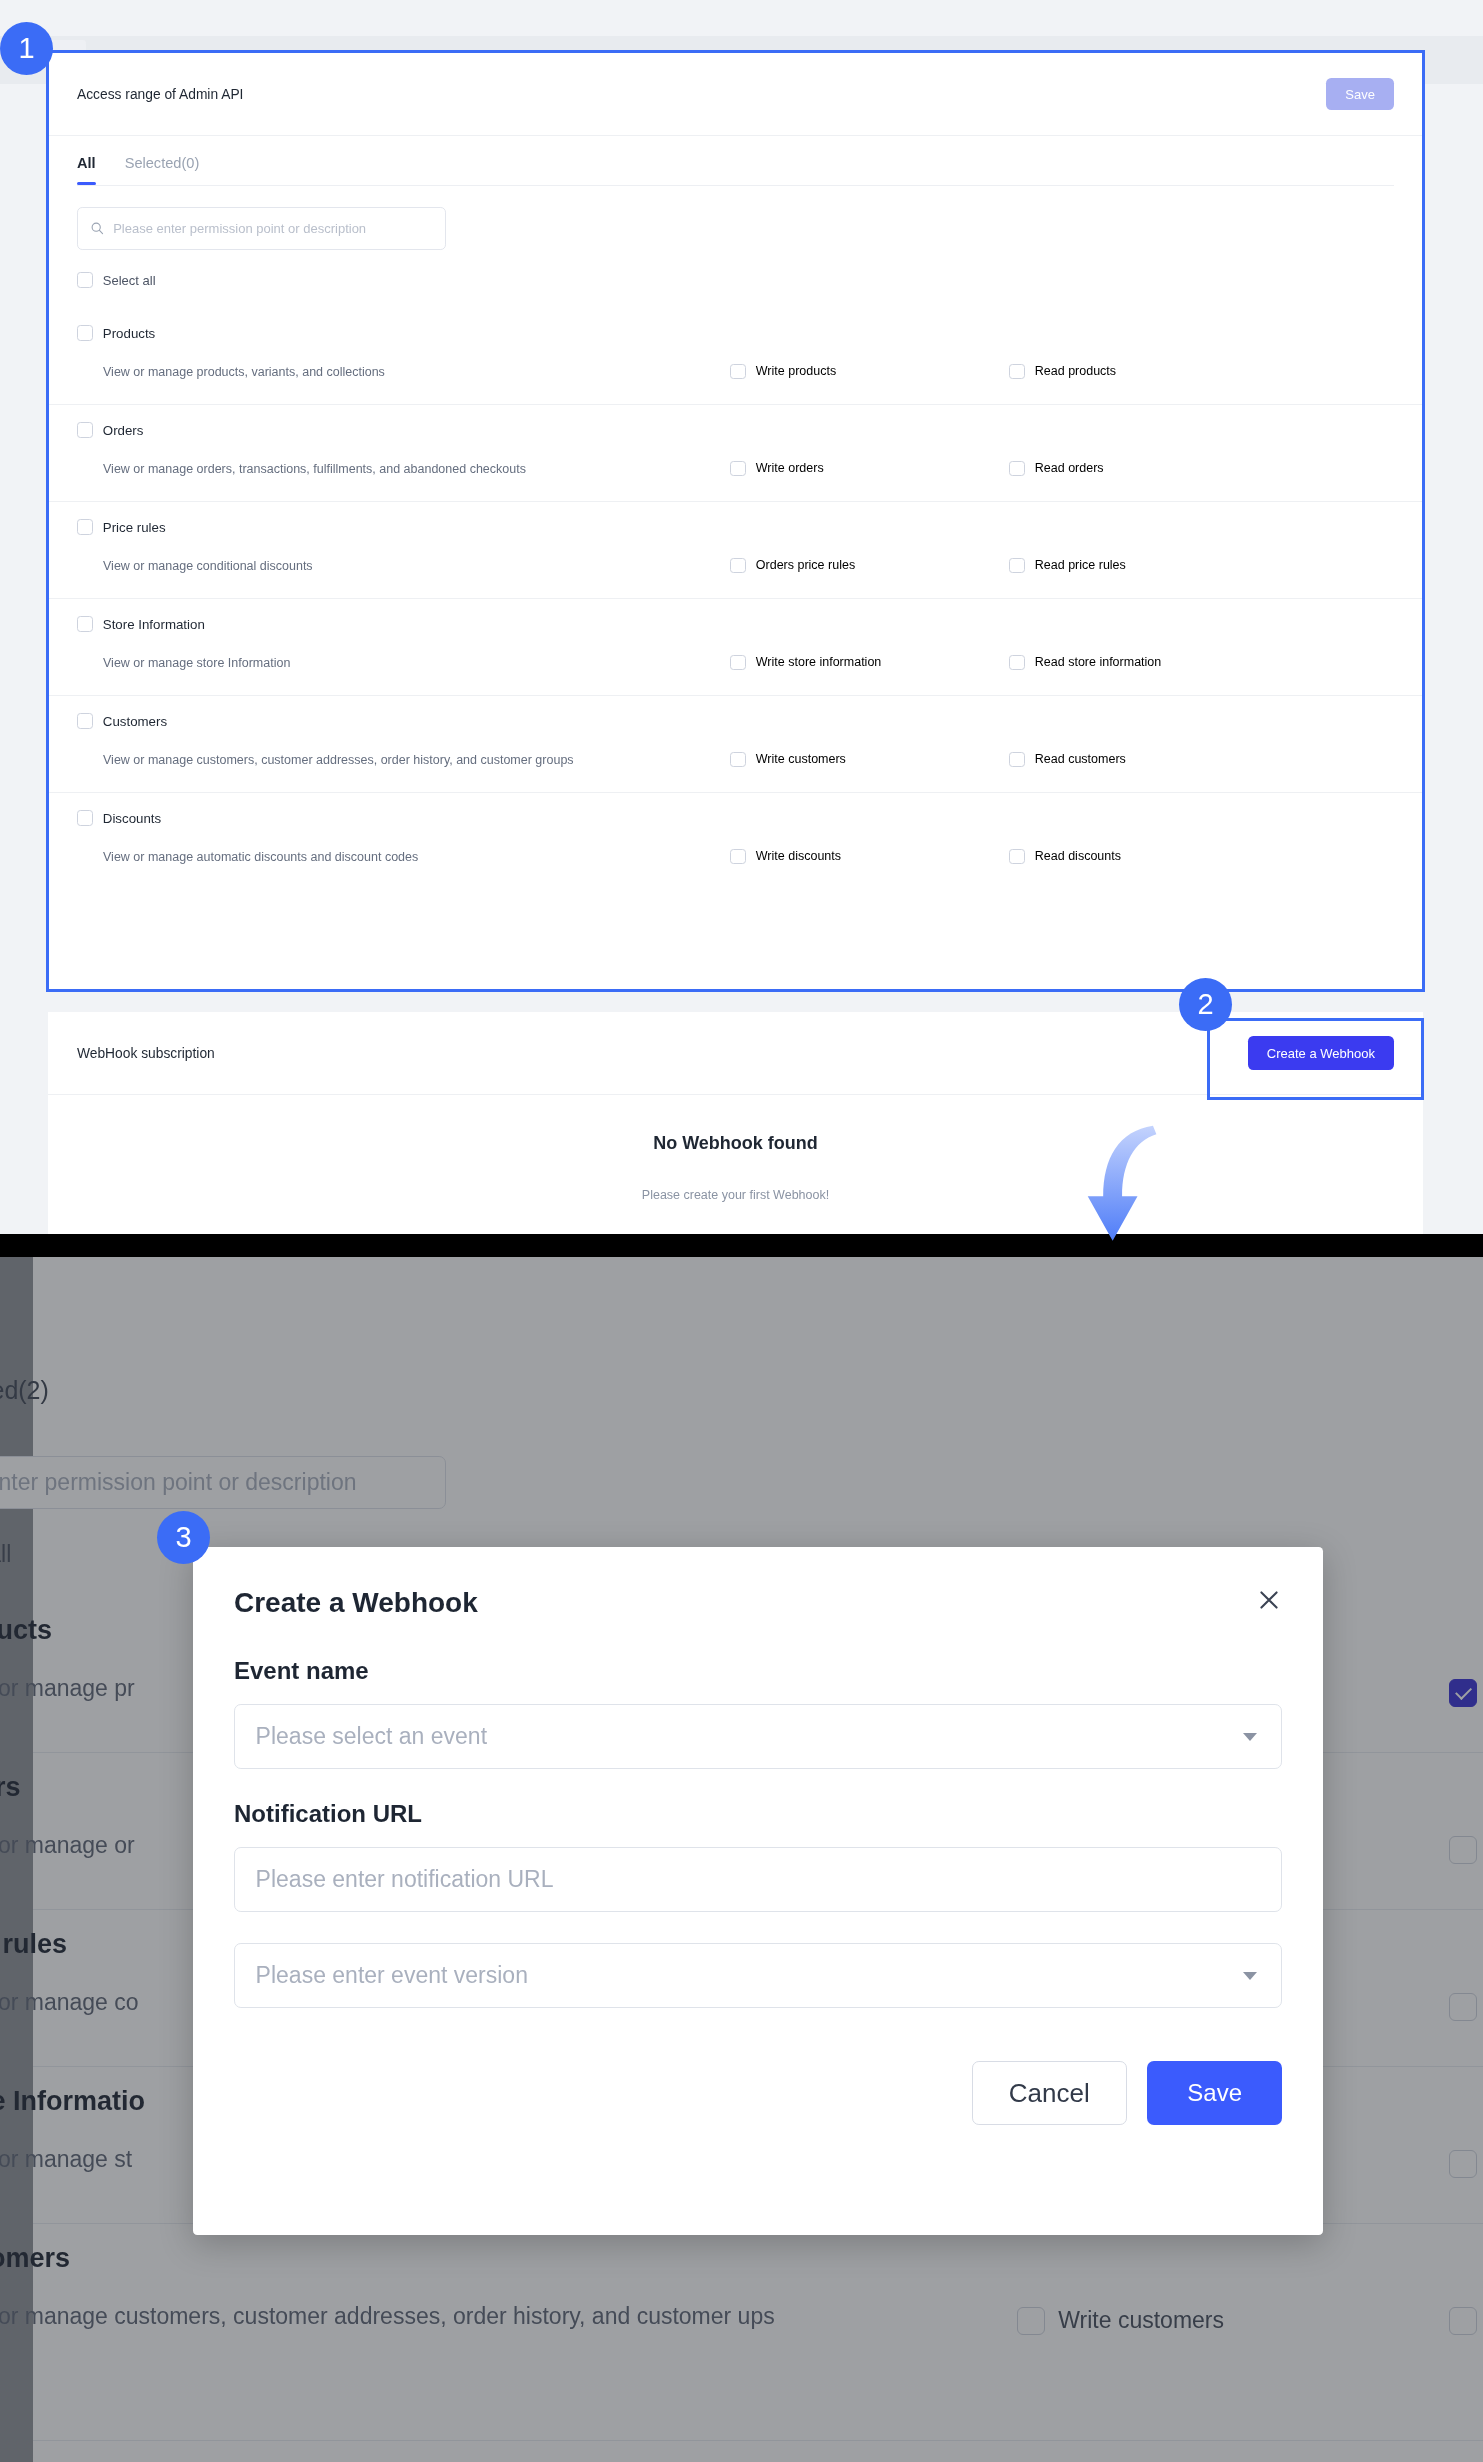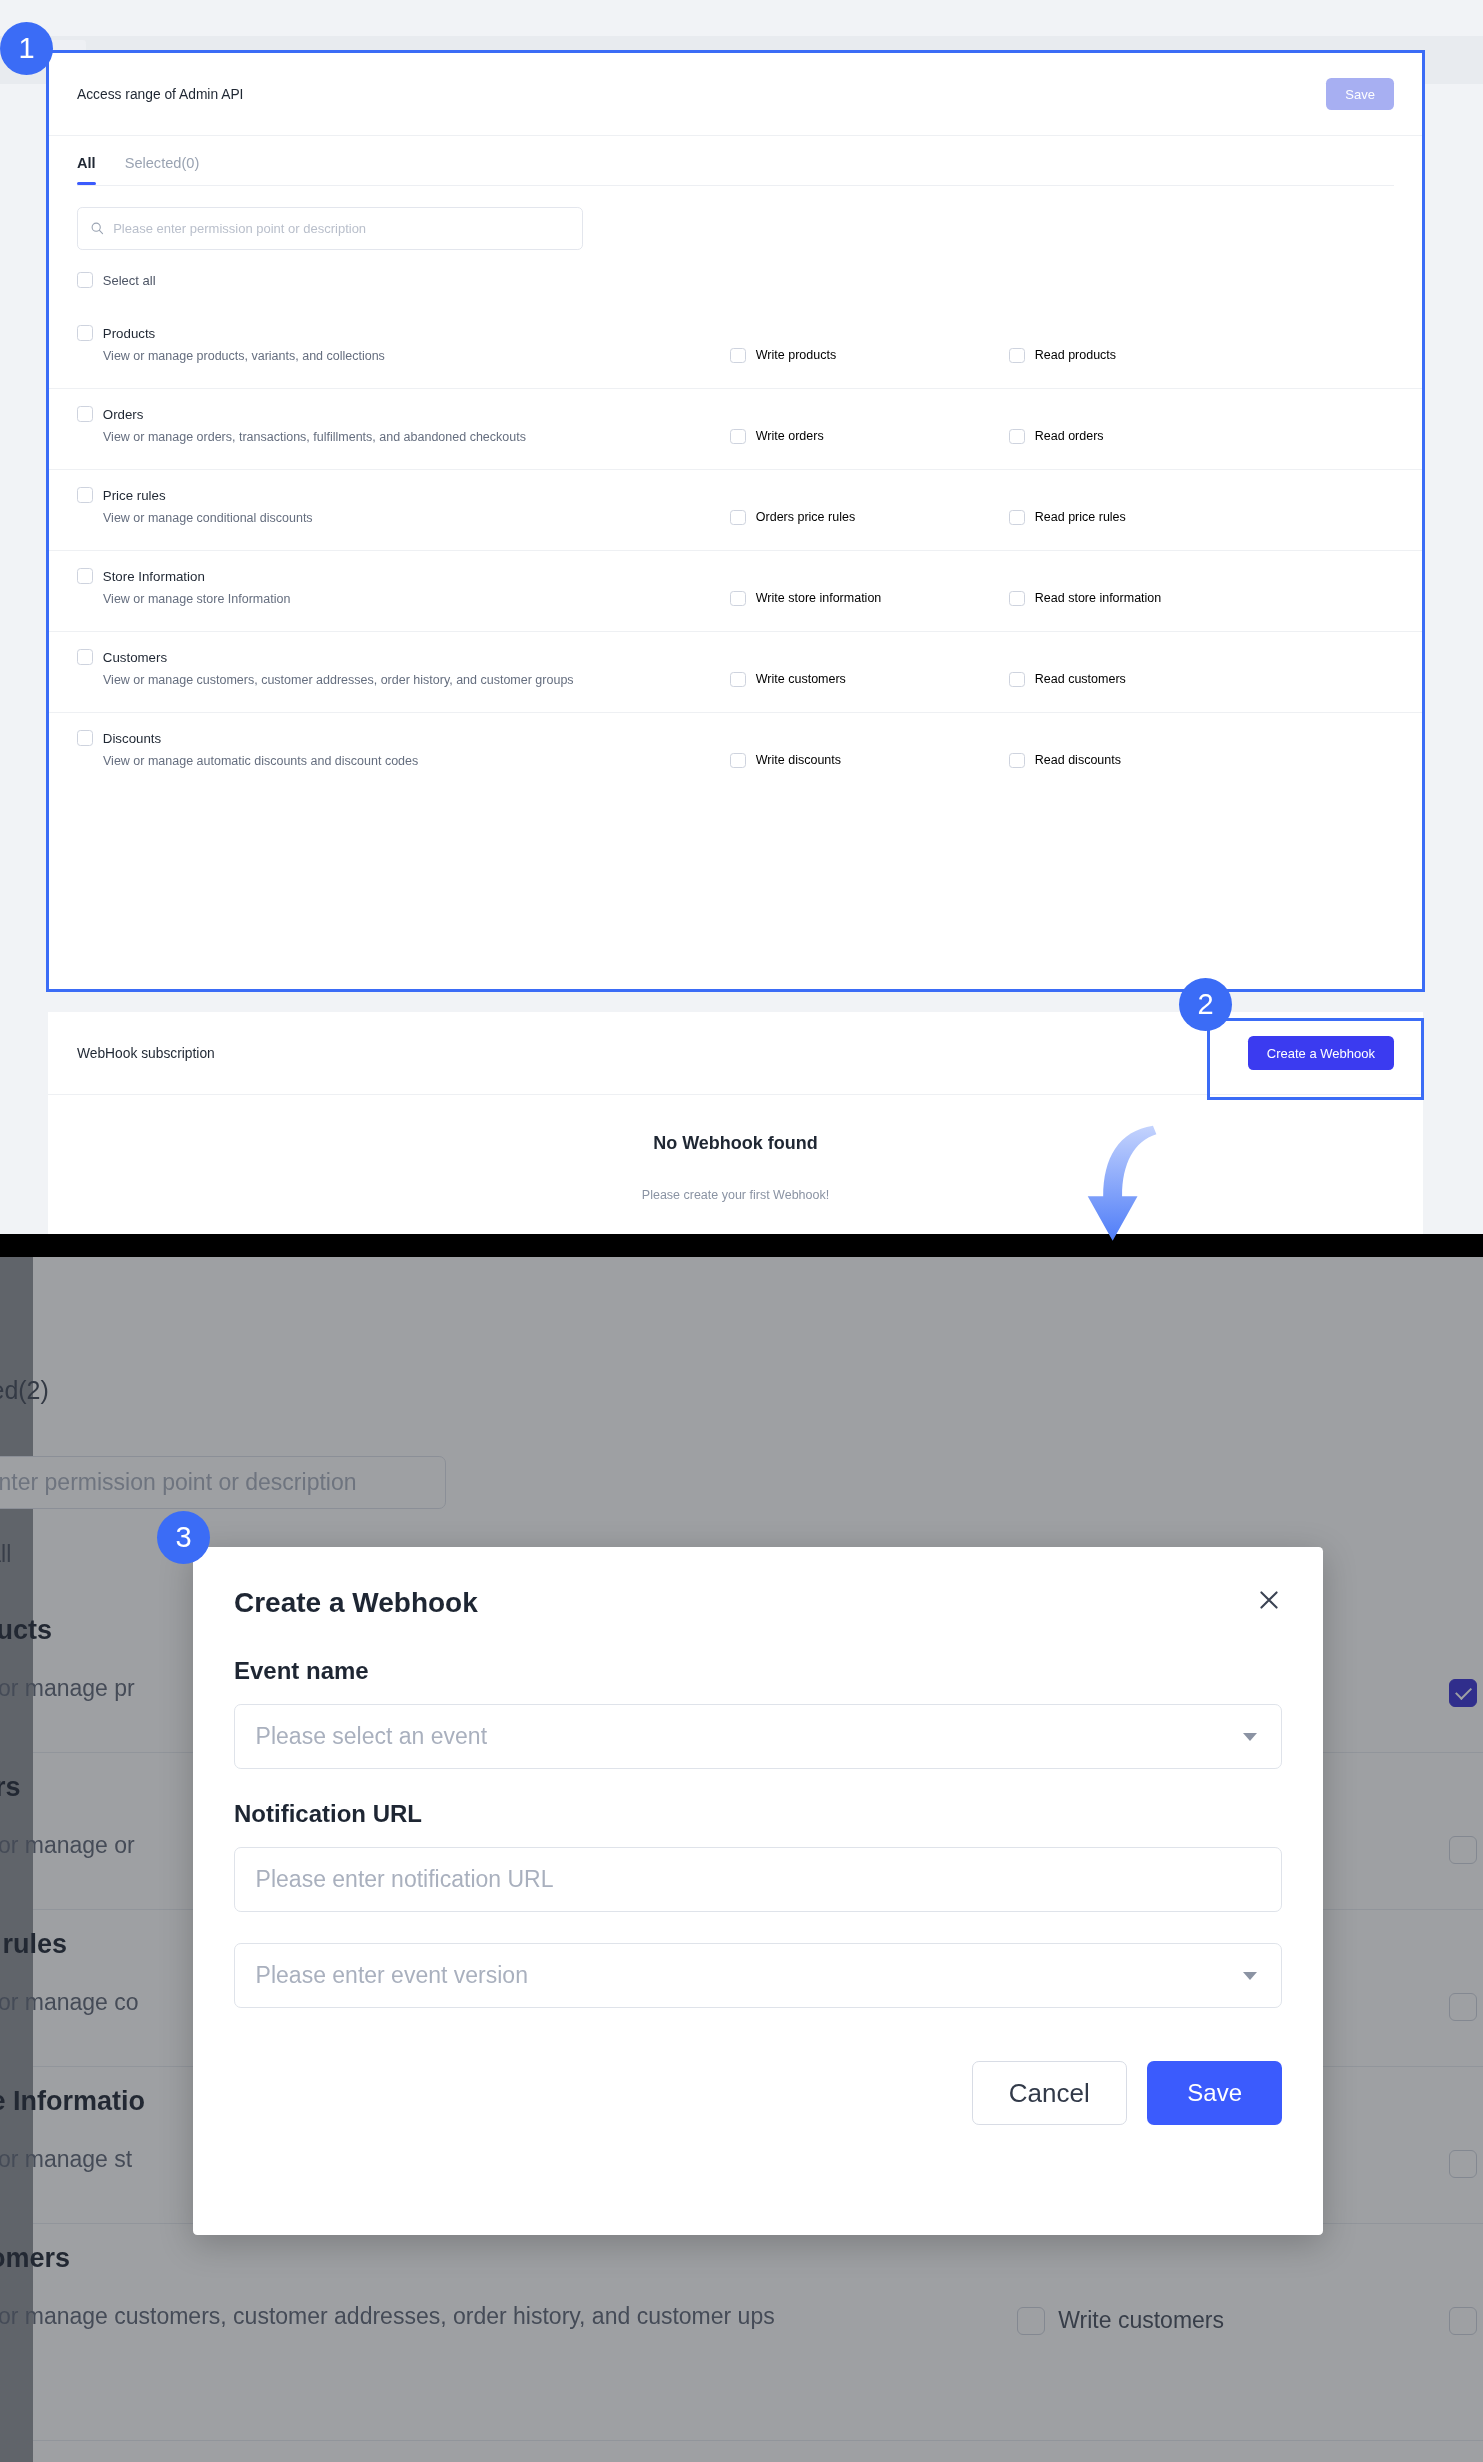--- a/index.html
+++ b/index.html
@@ -54,21 +54,21 @@
     content: ""; position: absolute; left: 0; right: 0; bottom: 0;
     height: 2.6px; background: #3b5bfd; border-radius: 1.7px;
   }
   .tabs-rule {
     position: absolute; left: 29px; right: 29px; top: 132px;
     height: 0.9px; background: #edeff3;
   }
 
   .search-wrap { padding: 22.3px 29px 0 29px; }
   .search-box {
-    width: 506px; height: 43px; border: 0.9px solid #e3e6ed; border-radius: 5.2px;
+    width: 369px; height: 43px; border: 0.9px solid #e3e6ed; border-radius: 5.2px;
     display: flex; align-items: center; padding: 0 12px; gap: 8.6px; background:#fff;
   }
   .search-icon { width: 14.6px; height: 14.6px; flex: 0 0 auto; }
   .search-input {
     border: none; outline: none; font-size: 13px; color: #1f2733;
     font-family: inherit; width: 100%; background: transparent;
   }
   .search-input::placeholder { color: #b9bfcb; }
 
   .cb {
@@ -80,21 +80,21 @@
     display: flex; align-items: center; gap: 10.3px;
     padding: 22.3px 29px 0 29px; font-size: 13px; color: #4c5464;
   }
 
   .plist { margin-top: 20.6px; }
   .prow { border-top: 0.9px solid #eef0f3; padding: 17px 29px 20.6px 29px; }
   .prow:first-child { border-top: none; }
   .prow-head { display: flex; align-items: center; gap: 10.3px; }
   .prow-title { font-size: 13.3px; color: #1f2733; font-weight: 400; }
   .prow-body {
-    display: flex; align-items: flex-start; margin-top: 5px;
+    display: flex; align-items: flex-start; margin-top: 21px;
   }
   .prow-desc {
     width: 653px; font-size: 12.5px; color: #656e7f; line-height: 1.75;
     padding-left: 26px;
   }
   .perm-col { width: 279px; display: flex; align-items: center; gap: 10.3px;
     font-size: 12.5px; color: #000000; padding-top: 1.7px; }
 
   .card2 { left: 48px; top: 1012px; width: 1375px; height: 258px; }
   .card2-header {

